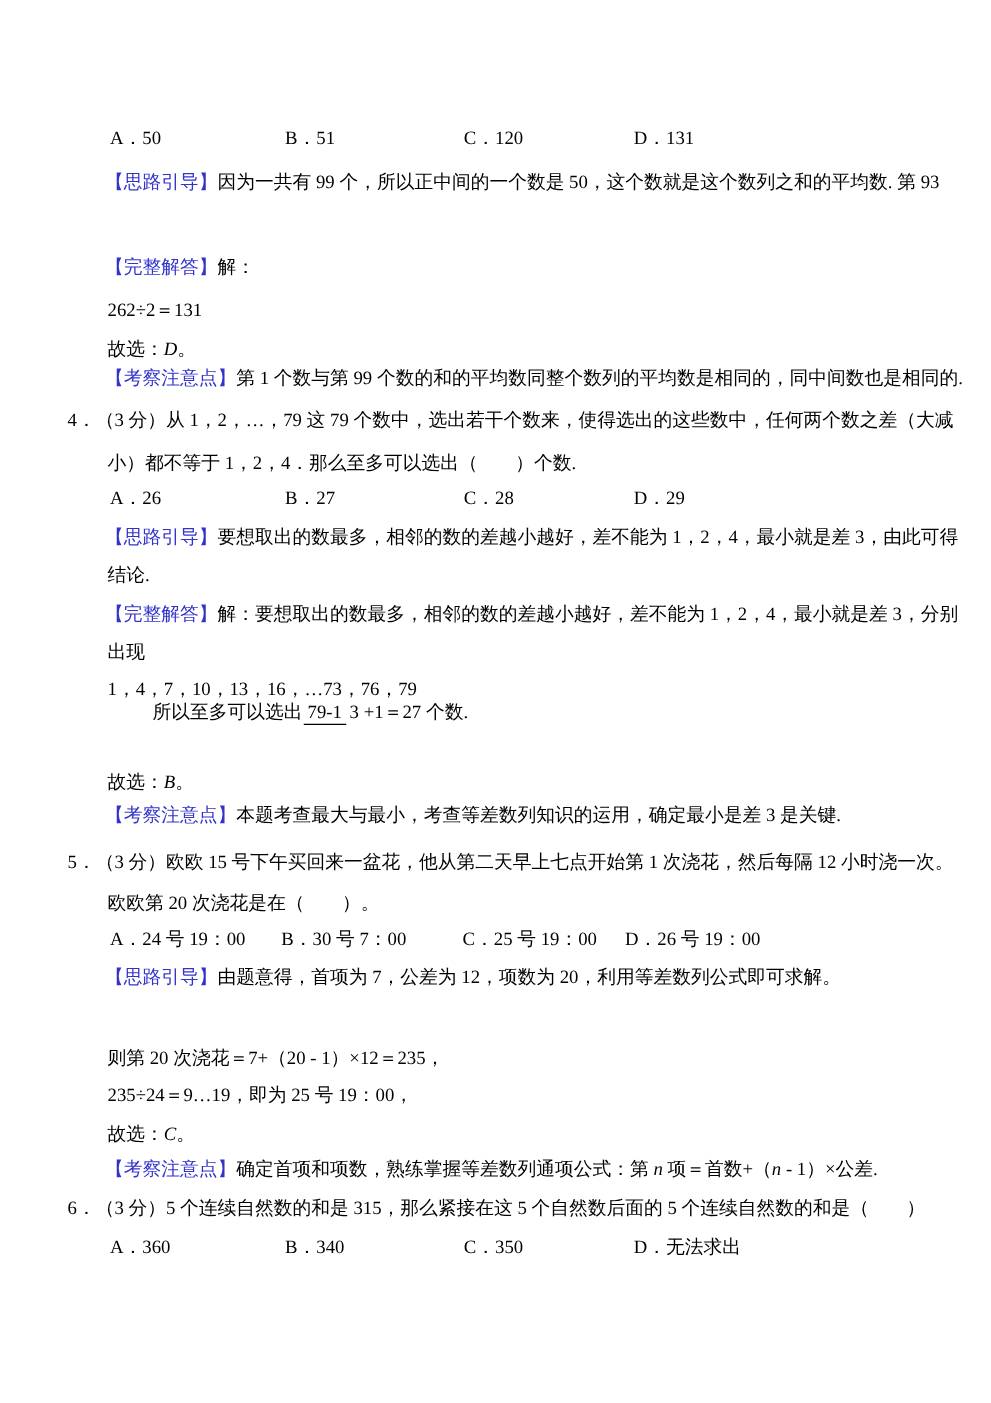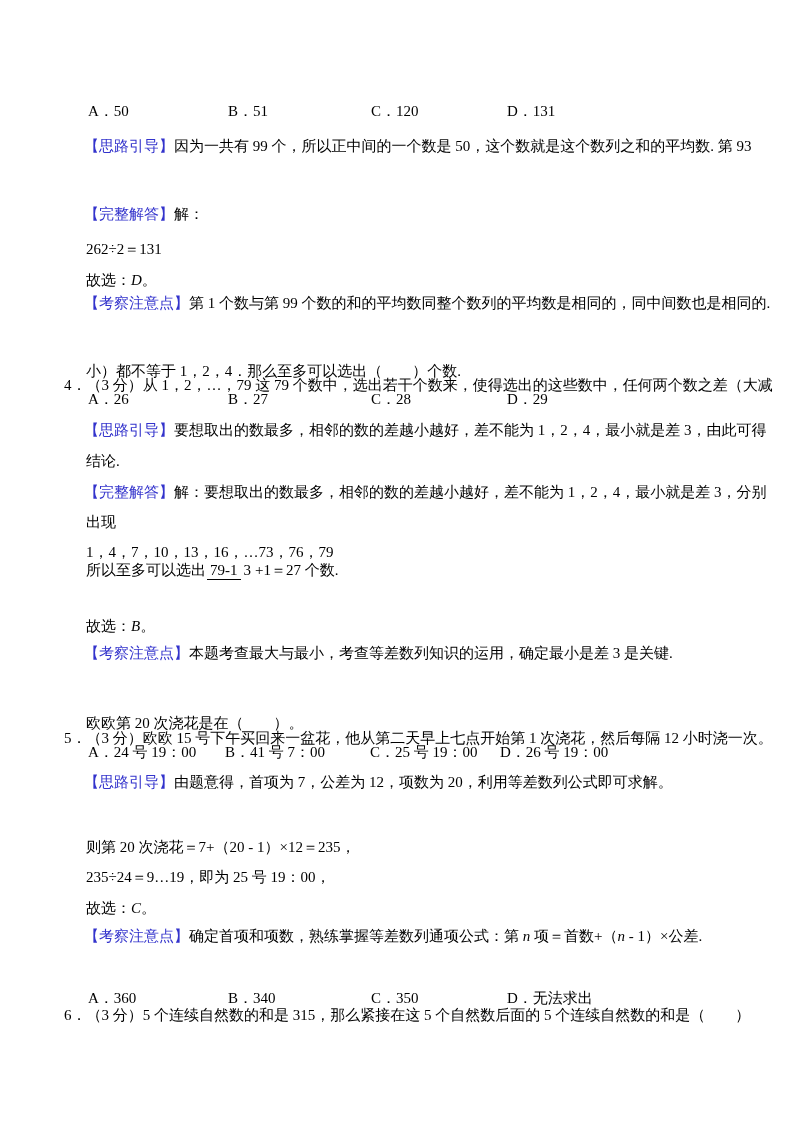--- a/index.html
+++ b/index.html
@@ -2,29 +2,29 @@
 <html style="--label-color: #3333cc;"><head>
 <meta charset="utf-8">
 <style>
   html,body{margin:0;padding:0;background:#e8e8e8;}
   .page{
     position:relative;width:793px;height:1122px;margin:0 auto;background:#ffffff;
     font-family:"Liberation Serif","DejaVu Serif",serif;
     font-size:15px;color:#000;overflow:hidden;
   }
   .ln{position:absolute;white-space:nowrap;line-height:1.3;}
-  .qln{left:64px;margin-top:48px;}
+  .qln{left:54px;}
   .bln{left:86px;}
   .lbl{color:var(--label-color,#3333cc);}
   .it{font-style:italic;}
   .opts{left:0;width:793px;height:22px;}
   .opts span{position:absolute;white-space:nowrap;}
   .c1{left:88px}.c2{left:228px}.c3{left:371px}.c4{left:507px}
   .q5c1{left:88px}.q5c2{left:225px}.q5c3{left:370px}.q5c4{left:500px}
-  .fracline{display:flex;align-items:center;}
+  .fracline{display:flex;align-items:center;margin-left:36px;}
   .frac{display:inline-flex;flex-direction:row;align-items:center;line-height:1.15;margin:0 1px;text-align:center;}
   .frac .fn{border-bottom:1.5px solid #000;padding:0 3px;}
   .frac .fd{padding:0 3px;}
 </style>
 </head>
 <body>
 
 <div class="page" style="background: rgb(255, 255, 255); color: rgb(0, 0, 0);">
 
   <div class="ln opts" style="top:102px">
@@ -94,21 +94,21 @@
   </div>
 
   <div class="ln qln" style="top:681px">
     <span>5．</span><span>（3 分）</span><span>欧欧 15 号下午买回来一盆花，他从第二天早上七点开始第 1 次浇花，然后每隔 12 小时浇一次。</span>
   </div>
   <div class="ln bln" style="top:714px">
     <span>欧欧第 20 次浇花是在（　　）。</span>
   </div>
   <div class="ln opts" style="top:743px">
     <span class="q5c1">A．24 号 19：00</span>
-    <span class="q5c2">B．41 号 7：00</span>
+    <span class="q5c2">B．30 号 7：00</span>
     <span class="q5c3">C．25 号 19：00</span>
     <span class="q5c4">D．26 号 19：00</span>
   </div>
   <div class="ln" style="top:773px;left:84px">
     <span class="lbl">【思路引导】</span><span>由题意得，首项为 7，公差为 12，项数为 20，利用等差数列公式即可求解。</span>
   </div>
   <div class="ln bln" style="top:838px">
     <span>则第 20 次浇花＝7+（20 - 1）×12＝235，</span>
   </div>
   <div class="ln bln" style="top:868px">

